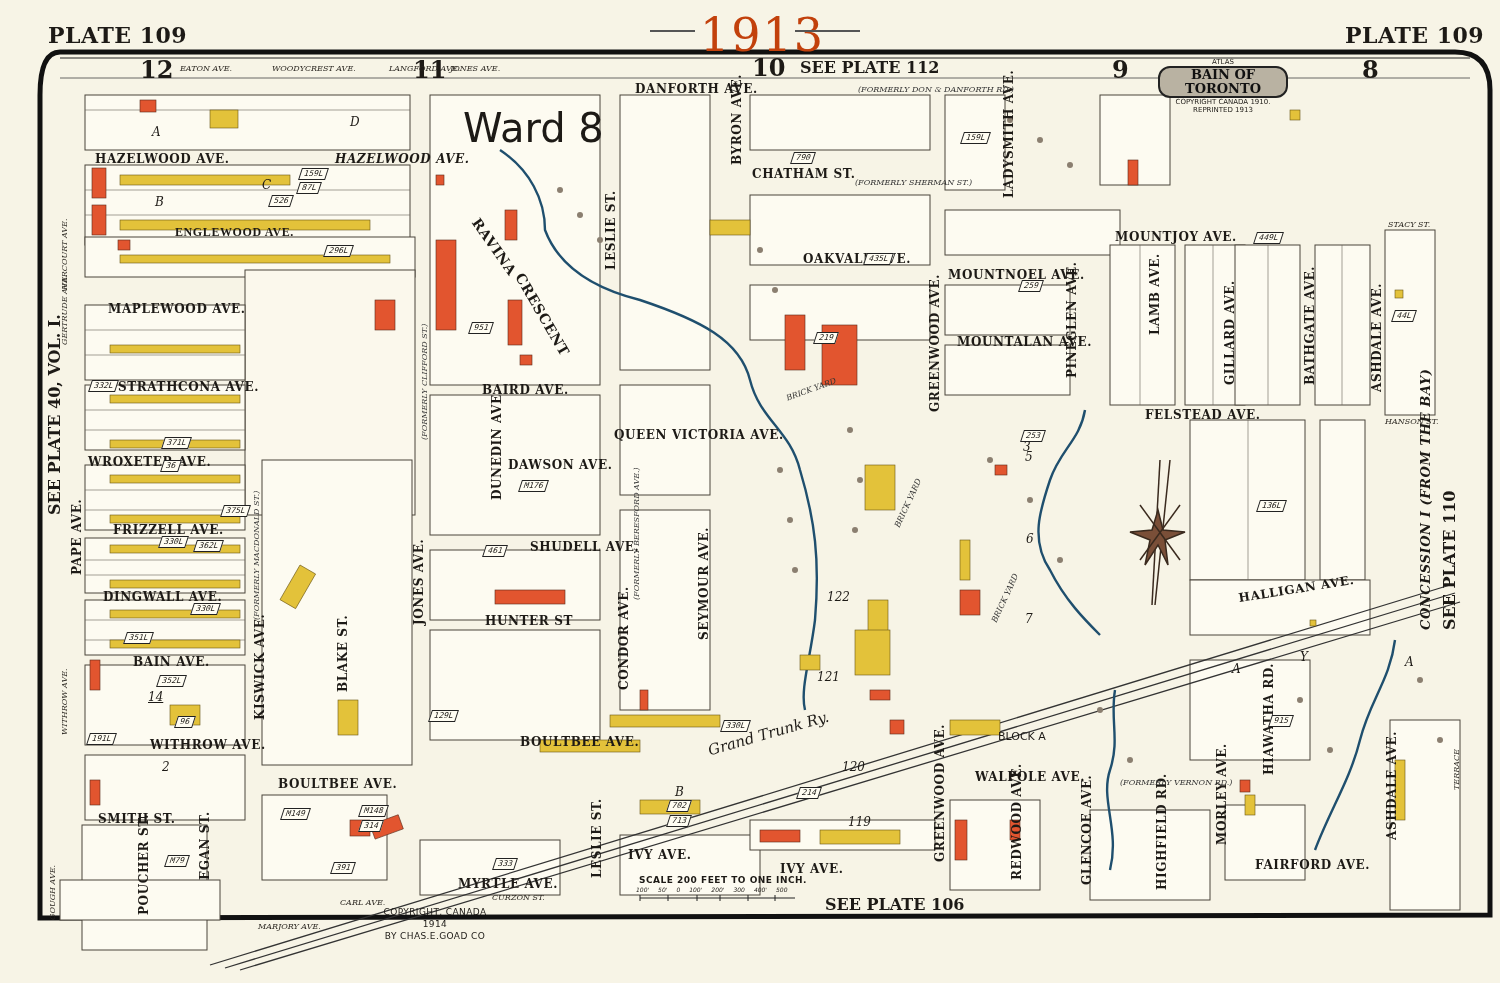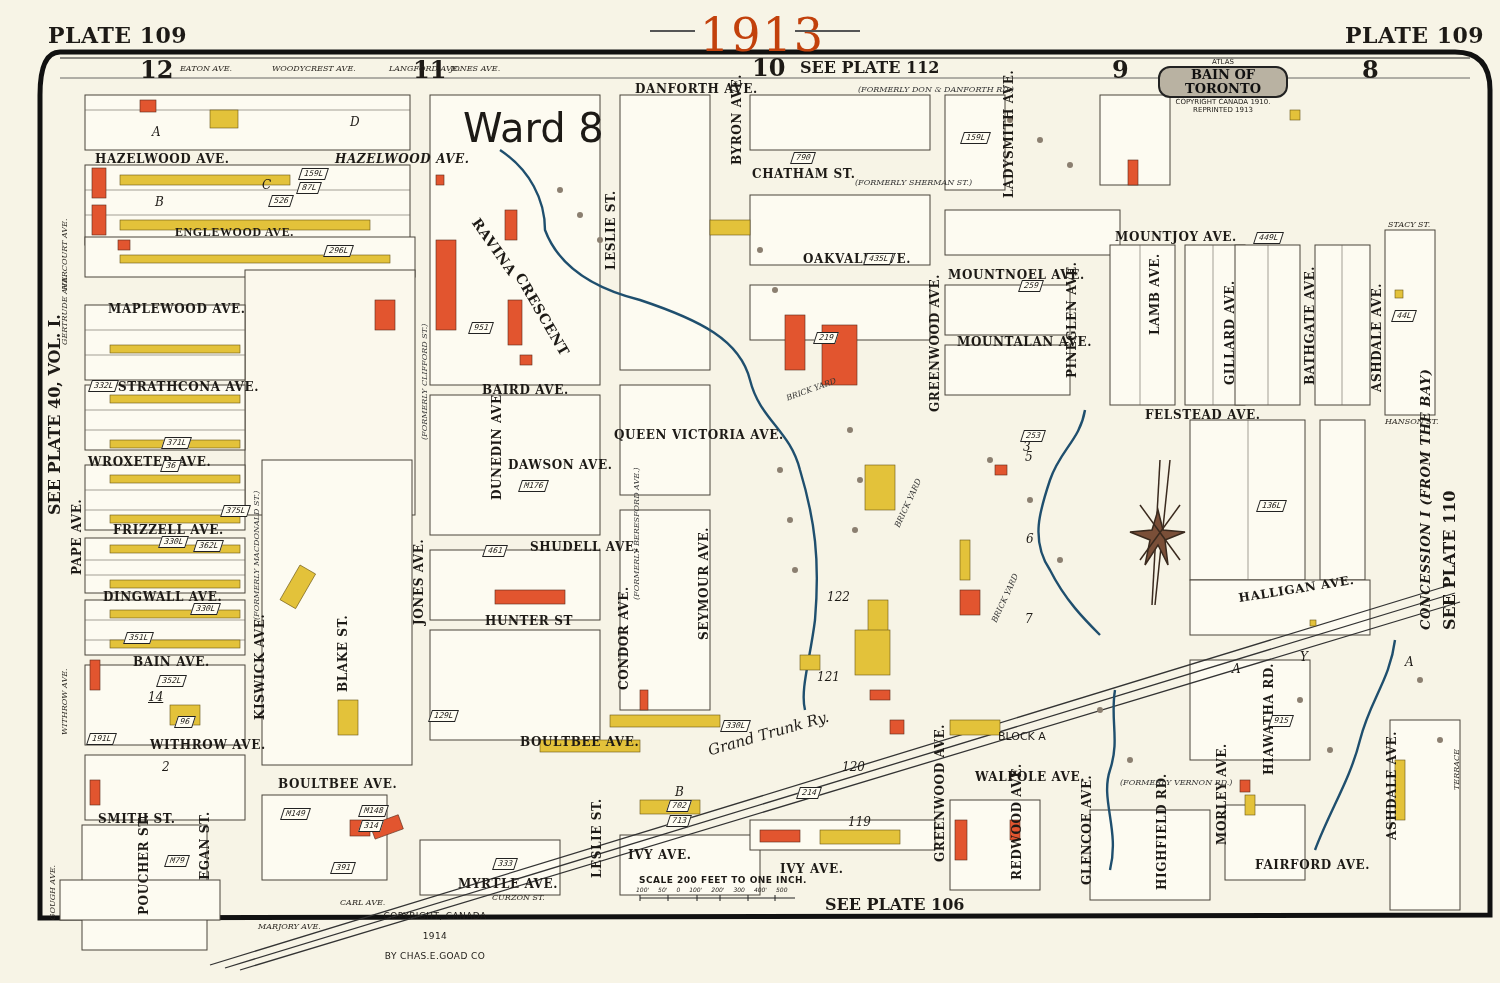--- a/index.html
+++ b/index.html
@@ -13,21 +13,21 @@
   #map-svg { position: absolute; left: 0; top: 0; }
   .plate-label { font-family: "DejaVu Serif", serif; font-weight: bold; font-size: 22px; letter-spacing: 0.5px; }
   .year { font-family: "DejaVu Serif", serif; font-size: 46px; color: #c2410c; letter-spacing: 2px; }
   .sheet-num { font-family: "DejaVu Serif", serif; font-weight: bold; font-size: 24px; }
   .street { font-family: "DejaVu Serif", serif; font-weight: bold; font-size: 12px; letter-spacing: 0.6px; white-space: nowrap; text-transform: uppercase; }
   .street-sm { font-family: "DejaVu Serif", serif; font-style: italic; font-size: 8px; white-space: nowrap; color: #2a2620; }
   .vert { transform-origin: left top; transform: rotate(-90deg); }
   .see-plate { font-family: "DejaVu Serif", serif; font-weight: bold; font-size: 16px; white-space: nowrap; }
   .ward { font-family: "DejaVu Sans", sans-serif; font-size: 40px; font-weight: normal; }
   .note { font-family: "DejaVu Serif", serif; font-style: italic; font-size: 8px; white-space: nowrap; color: #333; }
-  .copyright { font-family: "DejaVu Sans", sans-serif; font-size: 9px; text-align: center; line-height: 20px; letter-spacing: 0.4px; }
+  .copyright { font-family: "DejaVu Sans", sans-serif; font-size: 9px; text-align: center; line-height: 12px; letter-spacing: 0.4px; }
   .scale { font-family: "DejaVu Sans", sans-serif; font-size: 9px; font-weight: bold; letter-spacing: 0.5px; }
   .atlas-badge {
     border: 2px solid #222; border-radius: 12px; background: #b9b2a2;
     font-family: "DejaVu Serif", serif; font-weight: bold; font-size: 13px;
     padding: 0 8px; color: #111; text-align: center; line-height: 14px;
   }
   .atlas-sub { font-family: "DejaVu Sans", sans-serif; font-size: 7px; text-align: center; line-height: 8px; }
   .rail-label { font-family: "DejaVu Serif", serif; font-style: italic; font-size: 15px; white-space: nowrap; transform-origin: left top; }
   .blocktag { font-family: "DejaVu Sans", sans-serif; font-size: 11px; }
   .parcel { font-family: "DejaVu Serif", serif; font-style: italic; font-size: 12px; }

